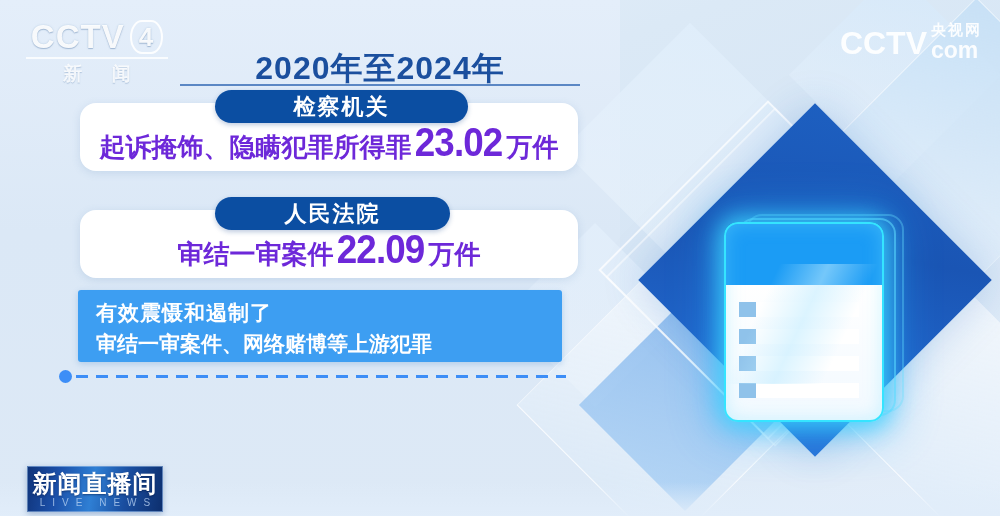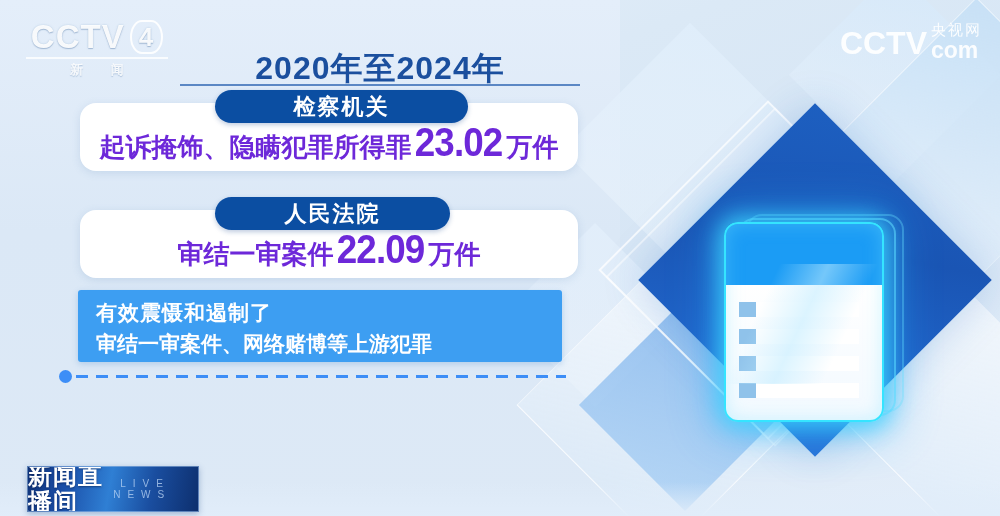--- a/index.html
+++ b/index.html
@@ -127,32 +127,32 @@
     text-shadow:0 1px 1px rgba(120,150,185,.55), 0 0 2px rgba(150,180,210,.6);
   }
   .c13-num{
     margin-left:5px; padding:0 7px;
     border:2px solid rgba(255,255,255,.9);
     border-radius:14px/20px;
     font-size:26px; line-height:30px;
   }
   .c13-rule{ height:2px; background:rgba(255,255,255,.8); margin:1px 4px 2px 4px; }
   .c13-sub{
-    text-align:center; font-size:13px; letter-spacing:12px;
+    text-align:center; font-size:19px; letter-spacing:12px;
     color:rgba(255,255,255,.85); font-weight:bold; text-indent:12px;
     text-shadow:0 1px 1px rgba(130,160,195,.5);
   }
 
   #cctvcom{
     position:absolute; right:18px; top:22px; z-index:6;
     display:flex; align-items:flex-end; gap:4px; user-select:none;
   }
   .cc-main{ font-size:32px; font-weight:bold; color:rgba(255,255,255,.92); letter-spacing:0px; }
   .cc-right{ display:flex; flex-direction:column; align-items:flex-start; line-height:1; }
-  .cc-cn{ font-size:15px; color:rgba(255,255,255,.92); letter-spacing:2px; font-weight:normal; }
+  .cc-cn{ font-size:15px; color:rgba(255,255,255,.92); letter-spacing:2px; font-weight:bold; }
   .cc-com{ font-size:23px; color:rgba(255,255,255,.92); font-weight:bold; margin-top:2px; }
 
   
   #content { position:absolute; inset:0; z-index:5; }
 
   .main-title{
     position:absolute; left:180px; top:47px;
     width:400px; text-align:center;
     font-size:32px; font-weight:bold; color:#1b4f9e;
     letter-spacing:1px;
@@ -218,25 +218,25 @@
     position:absolute; left:60px; top:387px; width:520px;
     text-align:center;
     font-size:33px; font-weight:bold; color:#3d8ef7;
     letter-spacing:1px;
     -webkit-text-stroke:3px #ffffff;
     paint-order:stroke fill;
   }
 
   
   #banner{
-    position:absolute; left:27px; top:466px; width:172px; height:46px; z-index:8;
+    position:absolute; left:27px; top:466px; width:136px; height:46px; z-index:8;
     background:linear-gradient(100deg,#10347a 0%,#1b4fa8 22%,#2f7fd4 48%,#1a4ea0 72%,#0d2f6e 100%);
     border:1px solid rgba(160,195,235,.55);
     box-shadow:0 2px 6px rgba(40,80,140,.35);
-    display:flex; flex-direction:row; align-items:center; justify-content:center;
+    display:flex; flex-direction:column; align-items:center; justify-content:center;
     overflow:hidden;
   }
   .banner-cn{
     font-size:24px; font-weight:bold; color:#fff; letter-spacing:1px;
     line-height:26px; text-shadow:0 1px 2px rgba(0,20,60,.5);
   }
   .banner-en{
     font-size:10px; letter-spacing:7px; color:rgba(190,215,245,.75);
     text-indent:7px; line-height:11px;
   }

